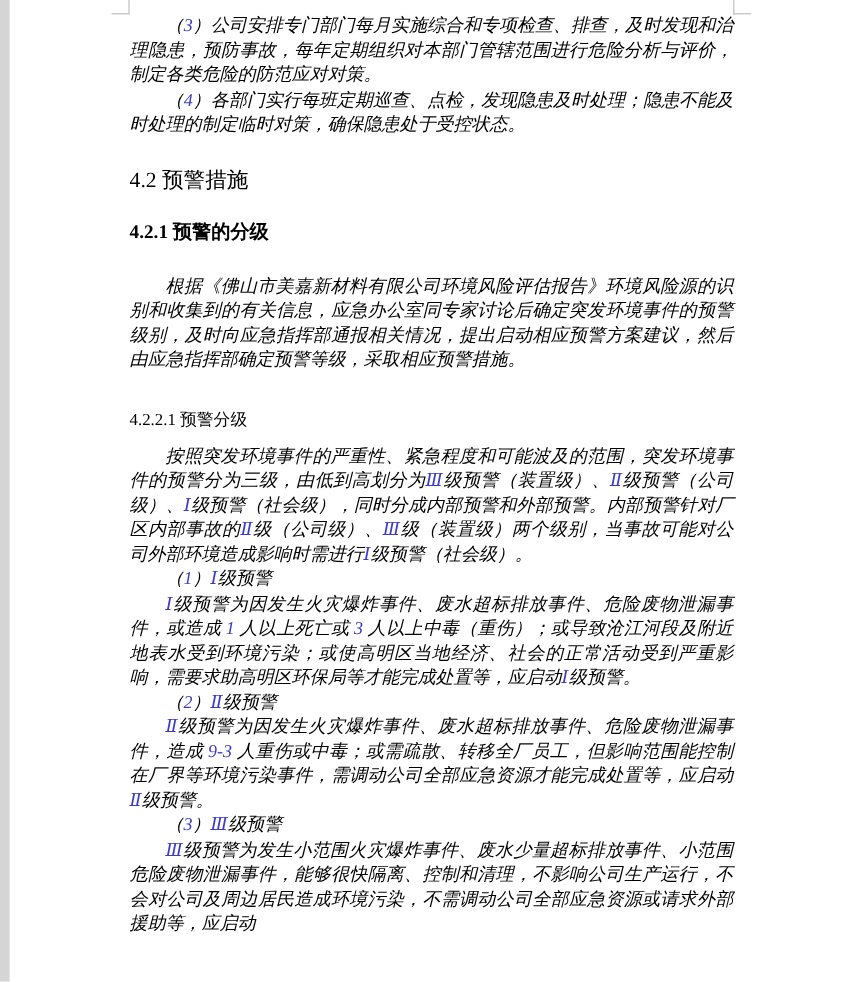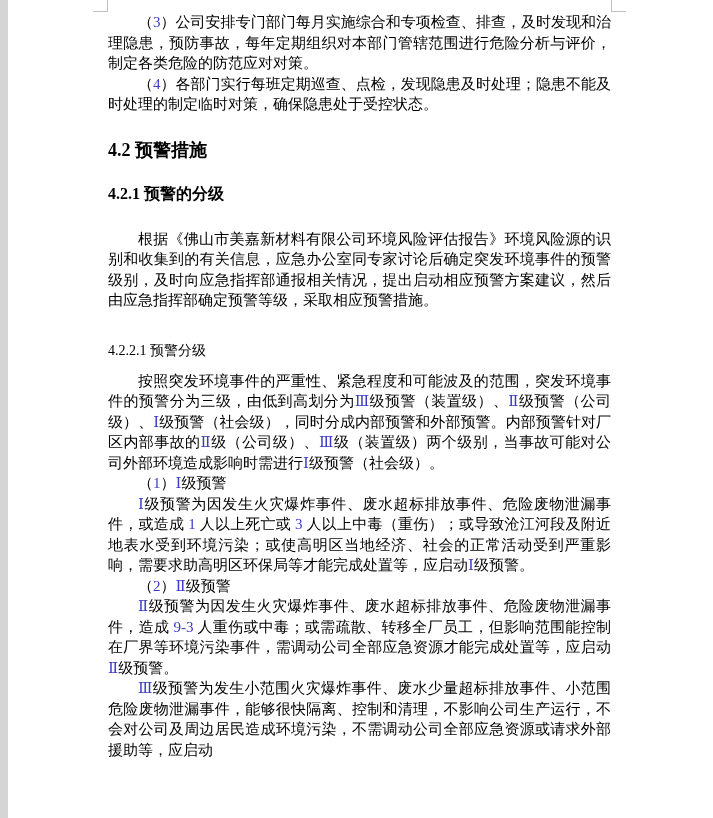--- a/index.html
+++ b/index.html
@@ -24,25 +24,26 @@
   .text-area {
     position: absolute; left: 108px; top: 12px; width: 503px;
   }
   p.body {
     margin: 0;
     font-size: 15px;
     line-height: 20.5px;
     text-align: justify;
     text-indent: 2em;
     word-break: break-all;
+    font-style: italic;
   }
   .num { color: var(--numeral); }
   h2.h42 {
     margin: 22px 0 0 0;
-    font-size: 18px; line-height: 26px; font-weight: bold;
+    font-size: 18px; line-height: 26px; font-weight: normal;
   }
   h3.h421, h3.h422 {
     margin: 20px 0 0 0;
     font-size: 16px; line-height: 22px; font-weight: bold;
   }
   h3.h422 { margin-top: 20px; }
   p.after-h421 { margin-top: 24px; }
   h4.h4221 {
     margin: 30px 0 0 0;
     font-size: 14px; line-height: 19px; font-weight: normal;
@@ -71,15 +72,16 @@
     <h4 class="h4221">4.2.2.1 预警分级</h4>
 
     <p class="body after-h4221"><span>按照突发环境事件的严重性、紧急程度和可能波及的范围，突发环境事件的预警分为三级，由低到高划分为</span><span class="num">Ⅲ</span><span>级预警（装置级）、</span><span class="num">Ⅱ</span><span>级预警（公司级）、</span><span class="num">Ⅰ</span><span>级预警（社会级），同时分成内部预警和外部预警。内部预警针对厂区内部事故的</span><span class="num">Ⅱ</span><span>级（公司级）、</span><span class="num">Ⅲ</span><span>级（装置级）两个级别，当事故可能对公司外部环境造成影响时需进行</span><span class="num">Ⅰ</span><span>级预警（社会级）。</span></p>
 
     <p class="body"><span>（</span><span class="num">1</span><span>）</span><span class="num">Ⅰ</span><span>级预警</span></p>
     <p class="body"><span class="num">Ⅰ</span><span>级预警为因发生火灾爆炸事件、废水超标排放事件、危险废物泄漏事件，或造成 </span><span class="num">1</span><span> 人以上死亡或 </span><span class="num">3</span><span> 人以上中毒（重伤）；或导致沧江河段及附近地表水受到环境污染；或使高明区当地经济、社会的正常活动受到严重影响，需要求助高明区环保局等才能完成处置等，应启动</span><span class="num">Ⅰ</span><span>级预警。</span></p>
 
     <p class="body"><span>（</span><span class="num">2</span><span>）</span><span class="num">Ⅱ</span><span>级预警</span></p>
     <p class="body"><span class="num">Ⅱ</span><span>级预警为因发生火灾爆炸事件、废水超标排放事件、危险废物泄漏事件，造成 </span><span class="num">9-3</span><span> 人重伤或中毒；或需疏散、转移全厂员工，但影响范围能控制在厂界等环境污染事件，需调动公司全部应急资源才能完成处置等，应启动</span><span class="num">Ⅱ</span><span>级预警。</span></p>
 
+    <p class="body"><span>（</span><span class="num">3</span><span>）</span><span class="num">Ⅲ</span><span>级预警</span></p>
     <p class="body"><span class="num">Ⅲ</span><span>级预警为发生小范围火灾爆炸事件、废水少量超标排放事件、小范围危险废物泄漏事件，能够很快隔离、控制和清理，不影响公司生产运行，不会对公司及周边居民造成环境污染，不需调动公司全部应急资源或请求外部援助等，应启动</span></p>
   </div>
 </div>
 
 </body></html>

